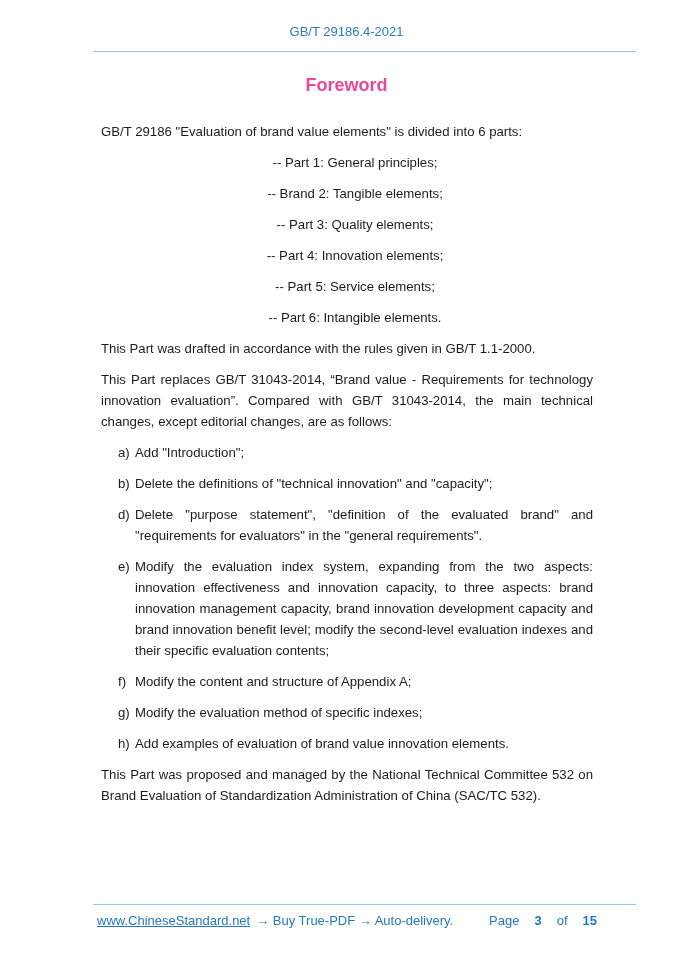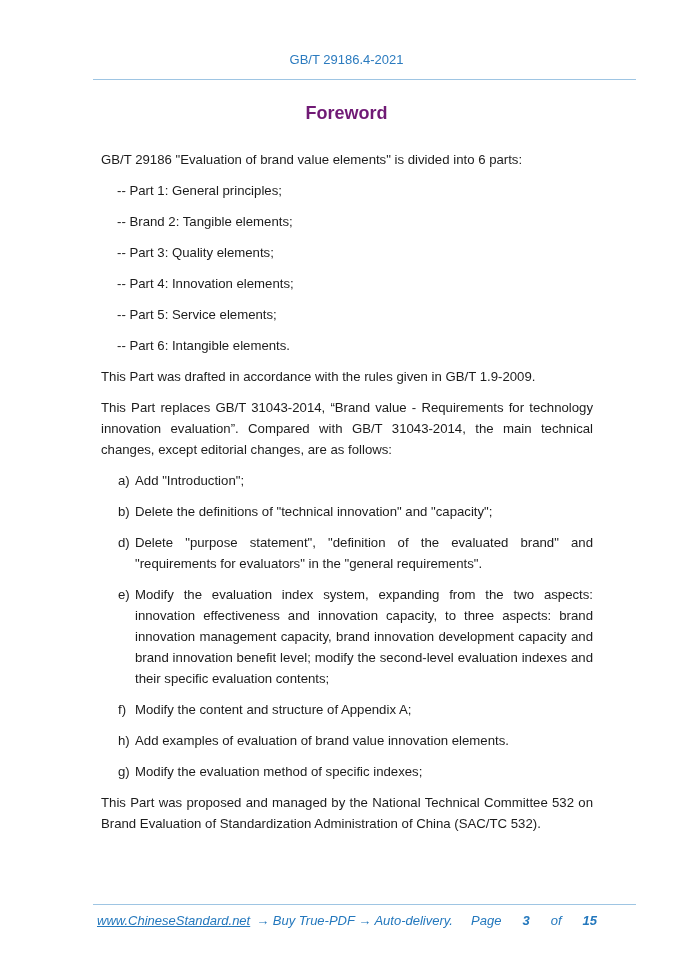--- a/index.html
+++ b/index.html
@@ -6,54 +6,55 @@
   body {
     width: 693px;
     height: 980px;
     background: #ffffff;
     font-family: "Liberation Sans", sans-serif;
     color: #1c1c1c;
     position: relative;
     overflow: hidden;
   }
   .doc-header {
-    padding-top: 52px;
+    padding-top: 24px;
     text-align: center;
     font-size: 13px;
     line-height: 15px;
     color: #2b7bbf;
   }
   .rule {
     height: 0;
     border-top: 1px solid #9ec5e3;
     width: 543px;
     margin-left: 93px;
   }
   .header-rule { margin-top: 12px; }
   .page-title {
     margin: 23px 0 0 0;
     text-align: center;
     font-size: 18px;
     line-height: 21px;
     font-weight: bold;
-    color: #701a75;
+    color: #ec4899;
   }
   .content {
     margin: 25px 0 0 101px;
     width: 492px;
     font-size: 13.2px;
     line-height: 21px;
   }
   .content p {
     margin: 0 0 10px 0;
     text-align: justify;
   }
   .part-item {
     padding-left: 16px;
     margin-bottom: 10px;
+    text-align: center;
   }
   .change-item {
     padding-left: 34px;
     text-indent: -17px;
     text-align: justify;
     margin-bottom: 10px;
   }
   .change-label {
     display: inline-block;
     width: 17px;
@@ -66,35 +67,34 @@
     width: 693px;
     font-size: 13px;
     color: #2478bd;
   }
   .footer-row {
     margin: 8px 9px 0 97px;
     width: 500px;
     display: flex;
     justify-content: space-between;
     align-items: flex-start;
-    font-style: italic;
   }
   .footer-left {
     display: flex;
     gap: 6px;
     align-items: baseline;
   }
   .footer-link {
     color: #2478bd;
     text-decoration: underline;
     cursor: pointer;
   }
   .page-ind {
     display: flex;
-    gap: 21px;
+    gap: 15px;
   }
   .bold { font-weight: bold; }
 </style>
 </head>
 <body>
 
 <div class="page">
 
   <div class="doc-header">
     <span>GB/T 29186.4-2021</span>
@@ -108,43 +108,43 @@
 
     <p>GB/T 29186 "Evaluation of brand value elements" is divided into 6 parts:</p>
 
     <div class="part-item">-- Part 1: General principles;</div>
     <div class="part-item">-- Brand 2: Tangible elements;</div>
     <div class="part-item">-- Part 3: Quality elements;</div>
     <div class="part-item">-- Part 4: Innovation elements;</div>
     <div class="part-item">-- Part 5: Service elements;</div>
     <div class="part-item">-- Part 6: Intangible elements.</div>
 
-    <p>This Part was drafted in accordance with the rules given in GB/T 1.9-2009.</p>
+    <p>This Part was drafted in accordance with the rules given in GB/T 1.1-2000.</p>
     <p>This Part replaces GB/T 31043-2014, “Brand value - Requirements for technology innovation evaluation”. Compared with GB/T 31043-2014, the main technical changes, except editorial changes, are as follows:</p>
 
     <div class="change-item">
       <span class="change-label">a)</span><span>Add "Introduction";</span>
     </div>
     <div class="change-item">
       <span class="change-label">b)</span><span>Delete the definitions of "technical innovation" and "capacity";</span>
     </div>
     <div class="change-item">
       <span class="change-label">d)</span><span>Delete "purpose statement", "definition of the evaluated brand" and "requirements for evaluators" in the "general requirements".</span>
     </div>
     <div class="change-item">
       <span class="change-label">e)</span><span>Modify the evaluation index system, expanding from the two aspects: innovation effectiveness and innovation capacity, to three aspects: brand innovation management capacity, brand innovation development capacity and brand innovation benefit level; modify the second-level evaluation indexes and their specific evaluation contents;</span>
     </div>
     <div class="change-item">
       <span class="change-label">f)</span><span>Modify the content and structure of Appendix A;</span>
     </div>
     <div class="change-item">
-      <span class="change-label">h)</span><span>Add examples of evaluation of brand value innovation elements.</span>
+      <span class="change-label">g)</span><span>Modify the evaluation method of specific indexes;</span>
     </div>
     <div class="change-item">
-      <span class="change-label">g)</span><span>Modify the evaluation method of specific indexes;</span>
+      <span class="change-label">h)</span><span>Add examples of evaluation of brand value innovation elements.</span>
     </div>
 
     <p>This Part was proposed and managed by the National Technical Committee 532 on Brand Evaluation of Standardization Administration of China (SAC/TC 532).</p>
   </div>
 
   <div class="footer">
     <div class="rule"></div>
     <div class="footer-row">
       <div class="footer-left">
         <a class="footer-link">www.ChineseStandard.net</a>

